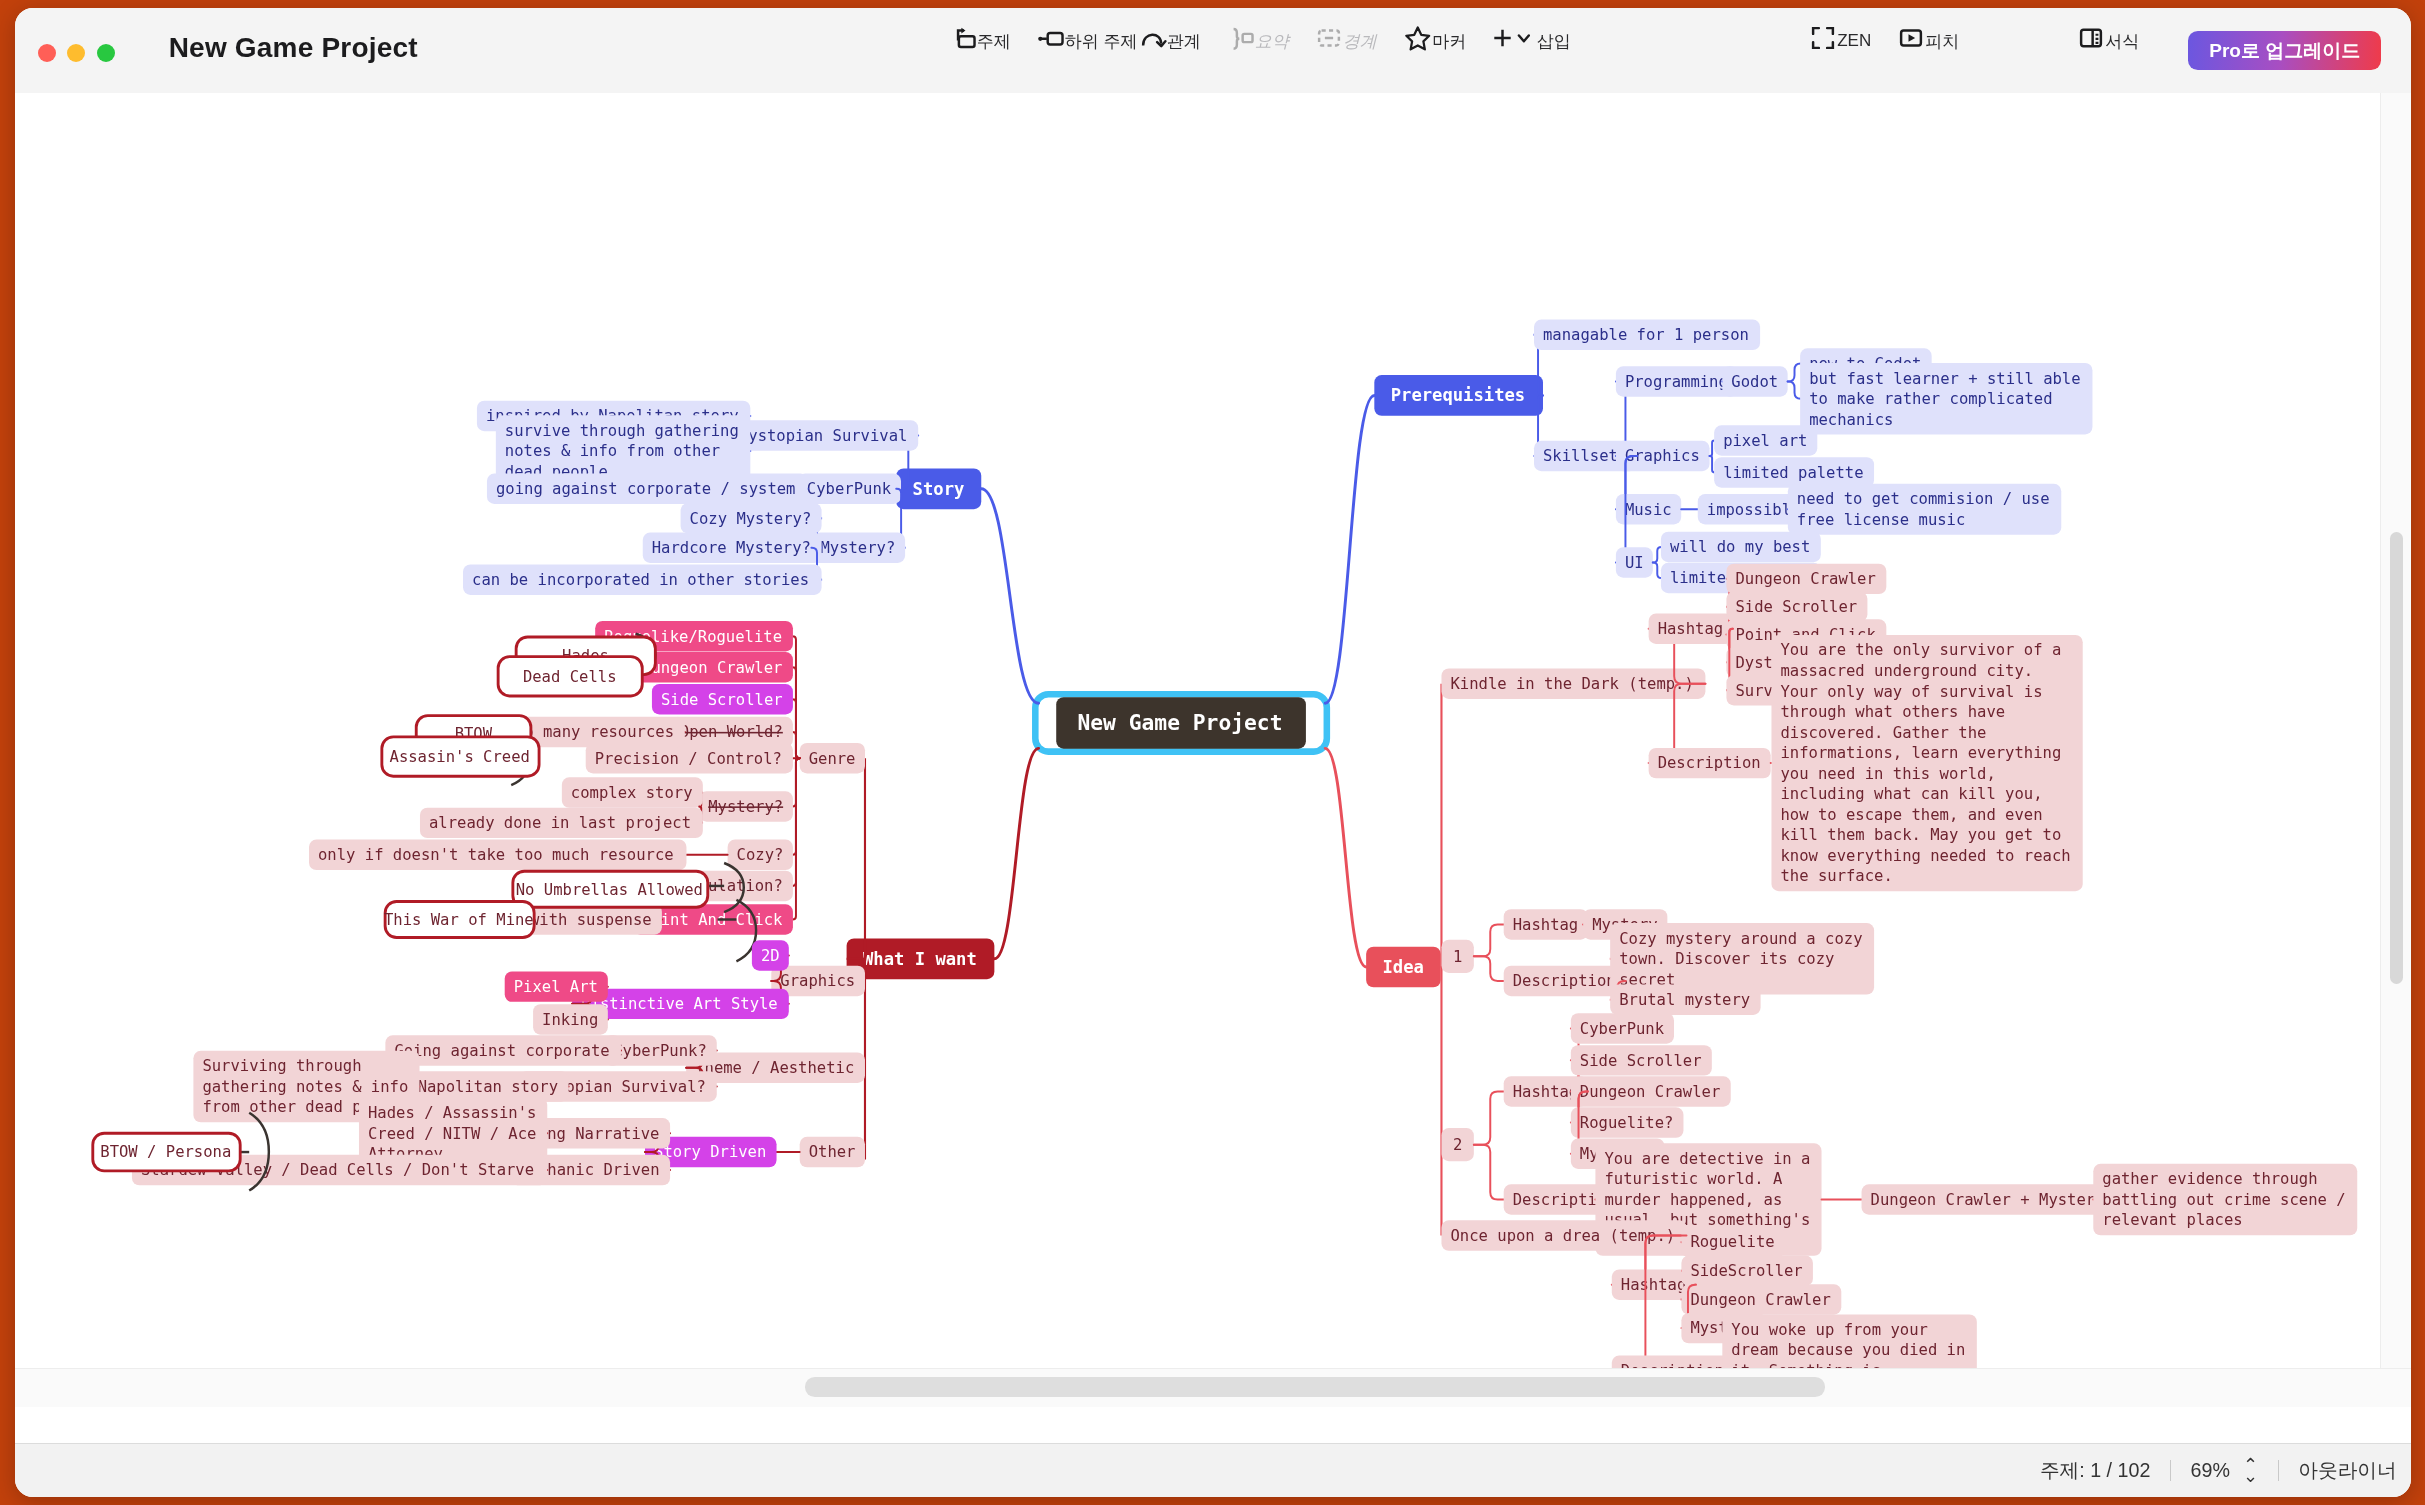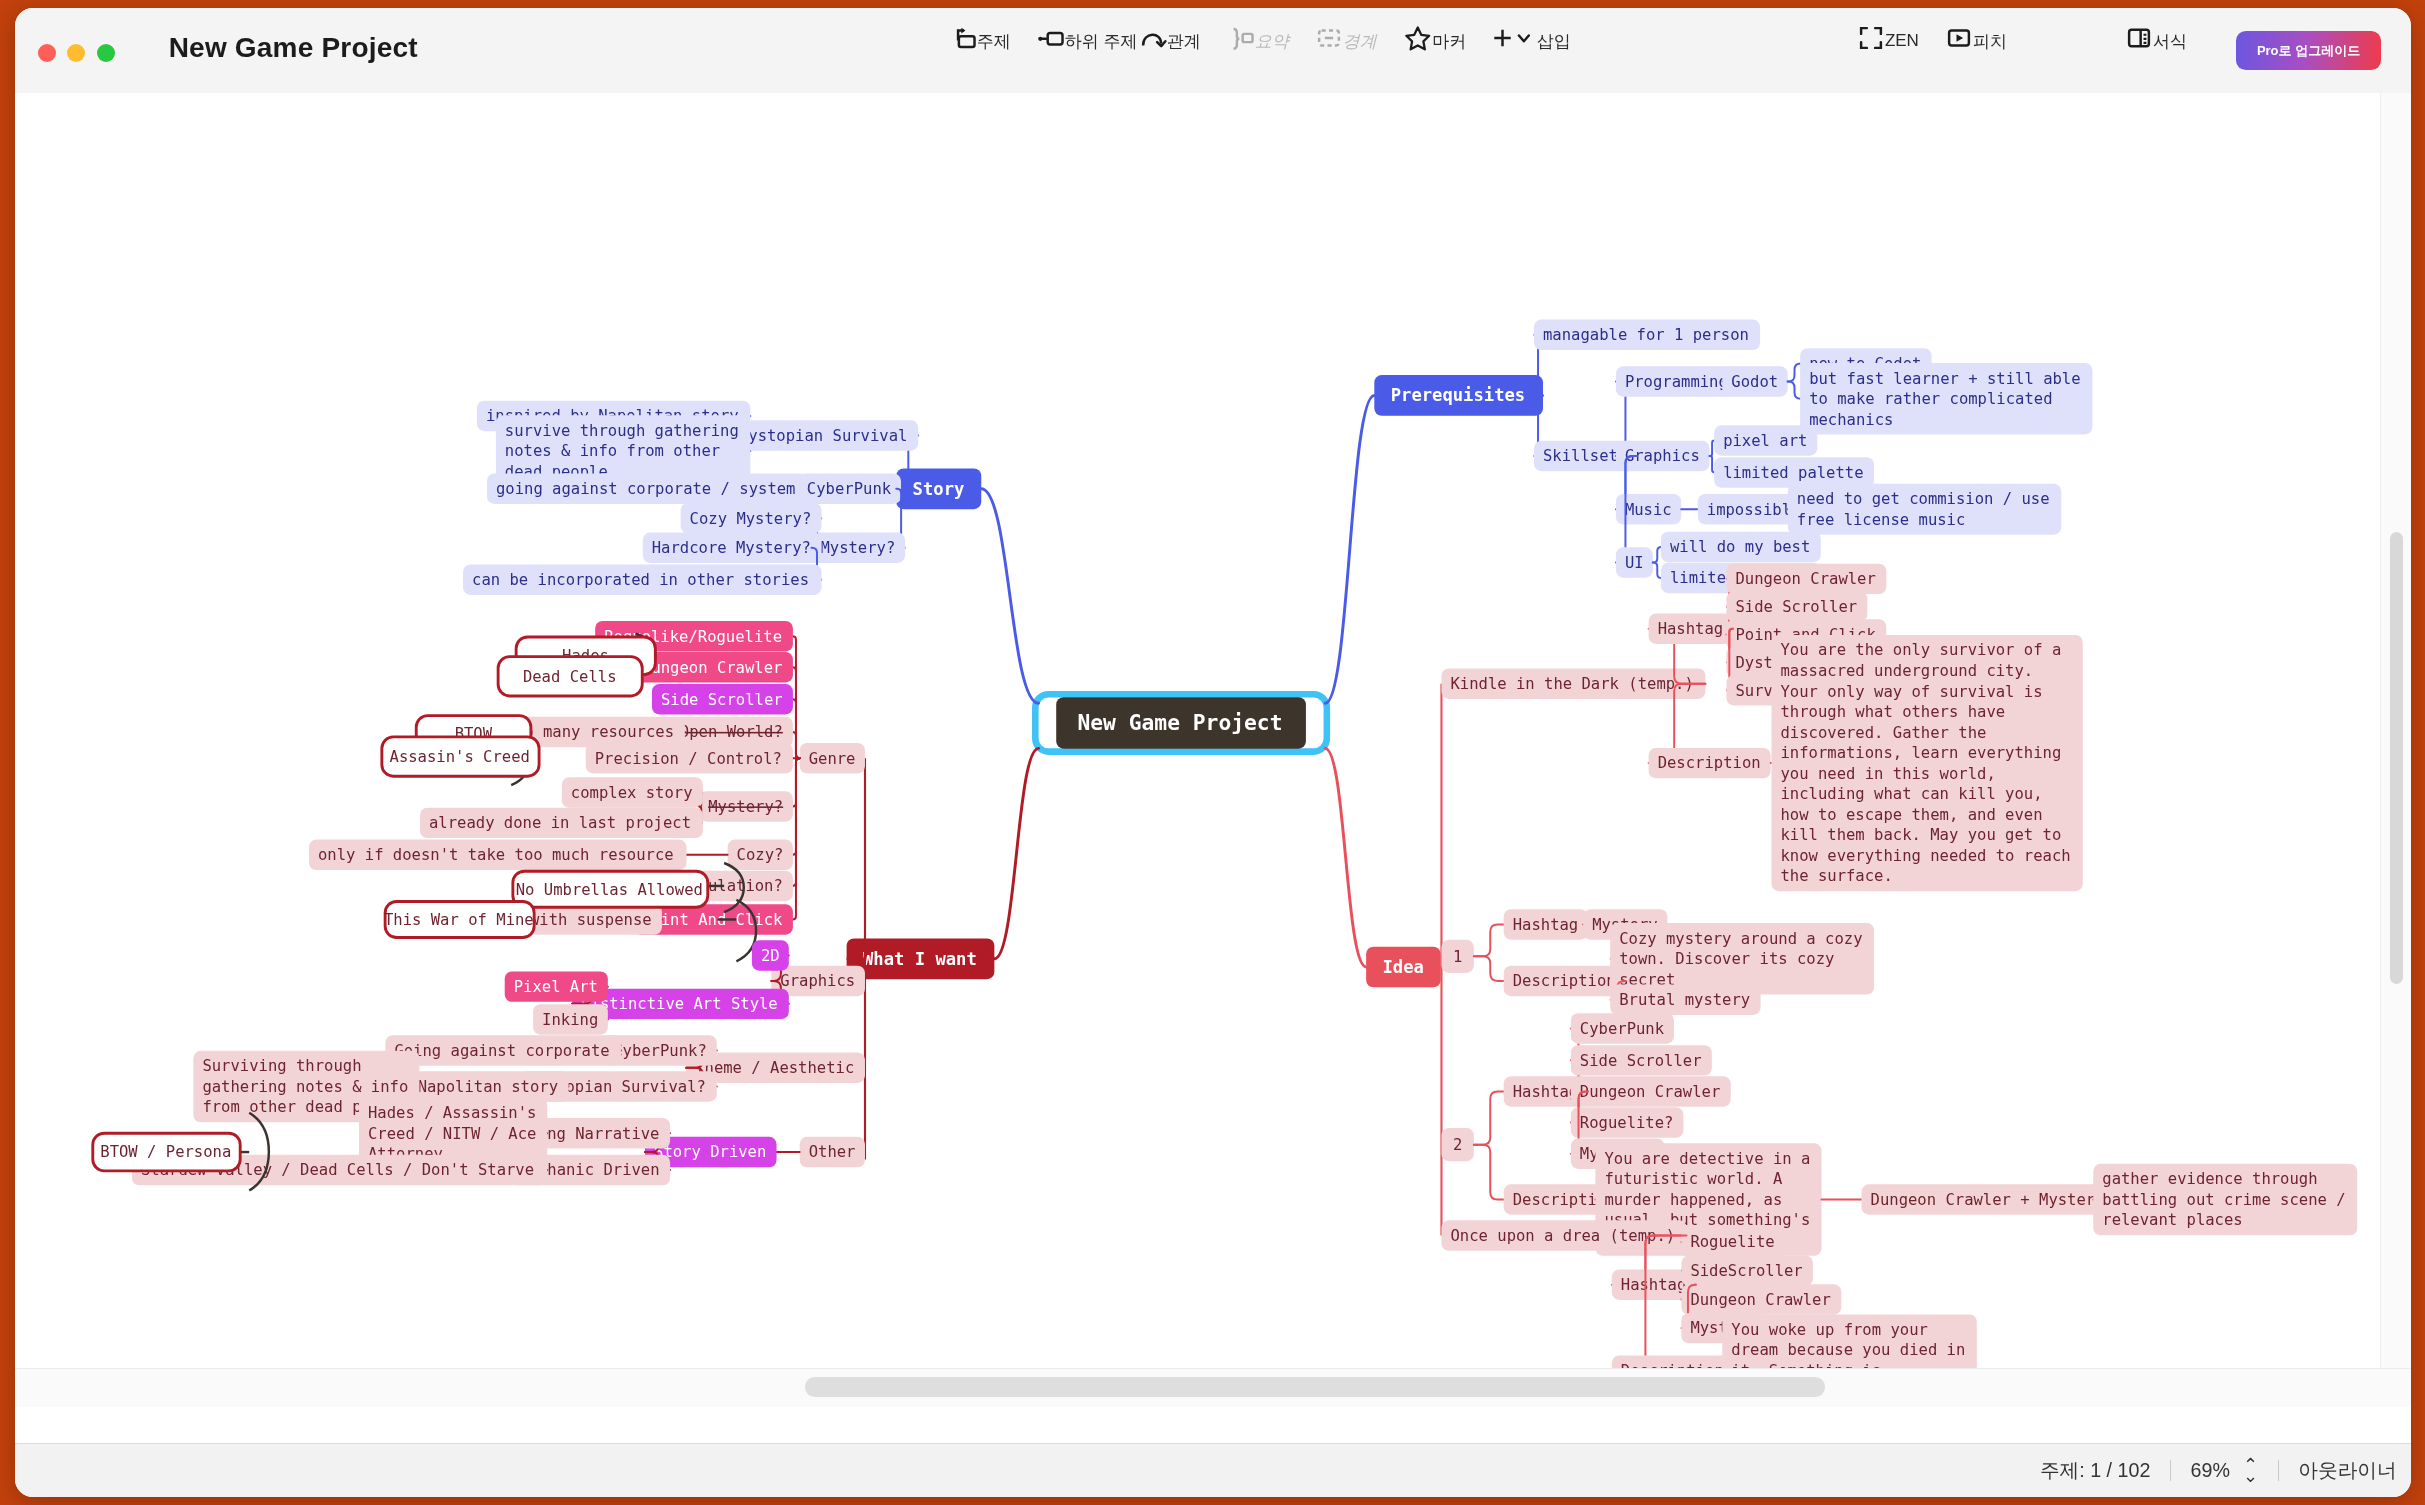--- a/index.html
+++ b/index.html
@@ -33,21 +33,21 @@
   .tool .ico{height:34px;display:flex;align-items:center;justify-content:center;}
   .tool .lbl{font-size:17px;color:#2a2a2c;margin-top:5.7px;white-space:nowrap;}
   .tool.dim .lbl{color:#b9b9bc;font-style:italic;}
   .tool.dim svg{opacity:.33;}
   .tool.wide{width:102px;}
   .tools-right{position:absolute;right:29.5px;top:4.9px;display:flex;align-items:flex-start;}
   .tool.gap{margin-left:92px;align-items:center;}
   .pro-btn{
     margin-left:23px;margin-top:18px;height:39px;padding:0 21px;border-radius:9.8px;
     background:linear-gradient(95deg,#6b57e0 0%,#a84ec2 48%,#ef3b4a 100%);
-    color:#fff;font-size:13px;font-weight:700;display:flex;align-items:center;
+    color:#fff;font-size:19px;font-weight:700;display:flex;align-items:center;
     border:none;cursor:pointer;white-space:nowrap;
   }
   
   .canvas{position:absolute;left:0;top:85px;width:2396px;height:1314px;background:#fff;overflow:hidden;}
   .canvas svg{position:absolute;left:0;top:0;}
   .vscroll{
     position:absolute;right:8.2px;top:439px;width:13px;height:452px;
     background:#d8d8d8;border-radius:6.6px;
   }
   .vscroll-track{position:absolute;right:0;top:0;width:29.5px;height:1314px;border-left:0.8px solid #ededed;background:#fafafa;}

